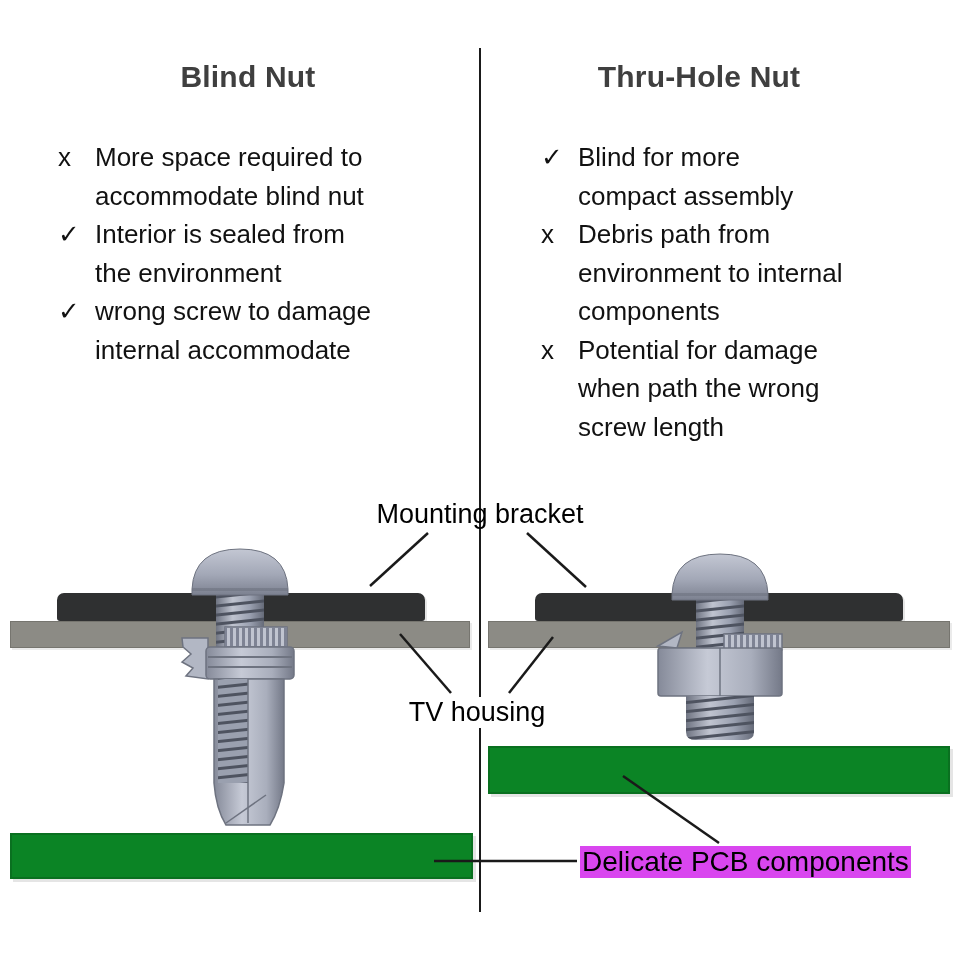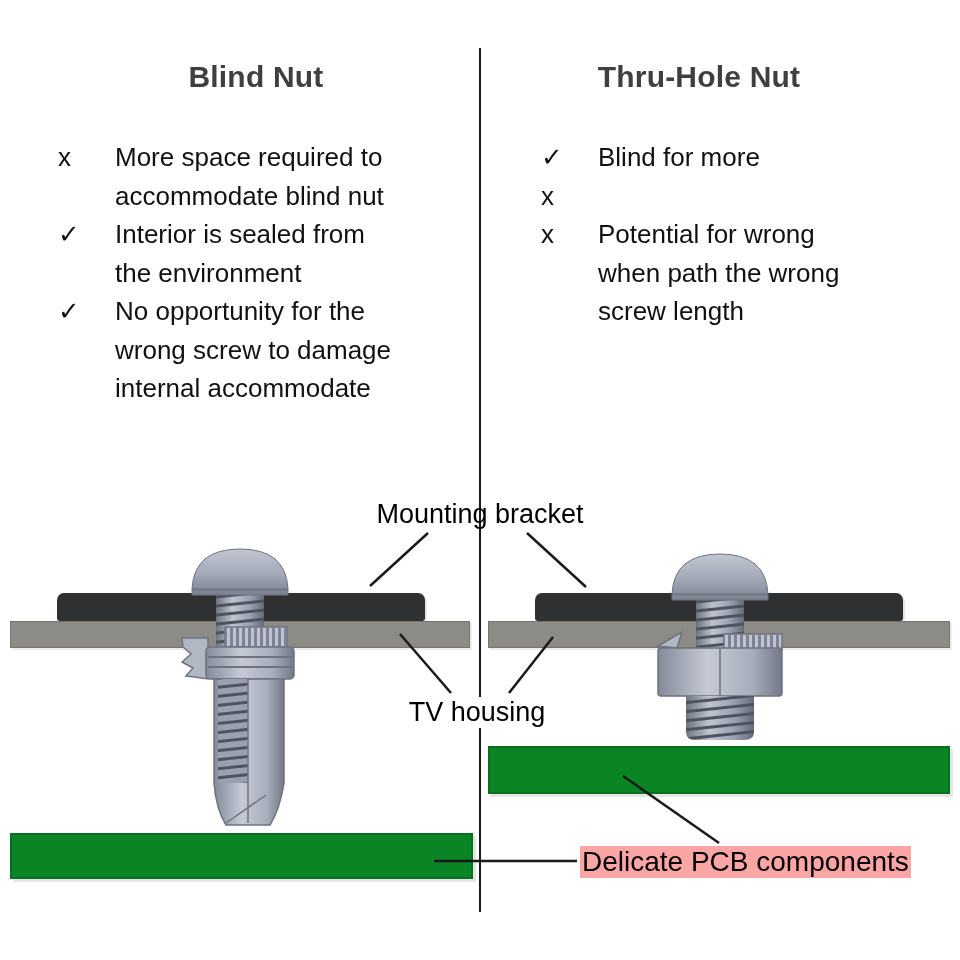--- a/index.html
+++ b/index.html
@@ -5,30 +5,30 @@
   html,body{margin:0;padding:0;background:#fff;}
   #canvas{
     position:relative;width:960px;height:960px;background:#fff;overflow:hidden;
     font-family:"Liberation Sans",sans-serif;color:var(--text,#111);
   }
   
   .col-title{
     position:absolute;top:60px;width:480px;text-align:center;
     font-size:30px;font-weight:bold;color:var(--heading,#3f3f3f);letter-spacing:.2px;
   }
-  #title-left{left:16px;}
+  #title-left{left:8px;}
   #title-right{left:459px;}
   
   .list{position:absolute;top:138px;}
   #list-left{left:58px;}
   #list-right{left:541px;}
   .item{display:flex;align-items:flex-start;}
   .marker{width:37px;flex:none;font-size:26px;line-height:38.5px;color:var(--text,#111);}
   .lines{font-size:26px;line-height:38.5px;color:var(--text,#111);}
-  .line{white-space:nowrap;margin-left:20px;}
+  .line{white-space:nowrap;}
   
   .bar{position:absolute;box-sizing:border-box;}
   .bracket{background:var(--bracket,#2f3031);border-radius:7px 7px 3px 3px;box-shadow:2px 2px 0 rgba(0,0,0,.10);}
   #bracket-left{left:57px;top:593px;width:368px;height:28px;}
   #bracket-right{left:535px;top:593px;width:368px;height:28px;}
   .housing{background:var(--housing,#8c8b85);border:1px solid #76756f;box-shadow:2px 2px 0 rgba(0,0,0,.08);}
   #housing-left{left:10px;top:621px;width:460px;height:27px;}
   #housing-right{left:488px;top:621px;width:462px;height:27px;}
   .pcb{background:var(--pcb,#0b8425);border:2px solid var(--pcb-border,#0a7020);box-shadow:3px 3px 0 rgba(0,0,0,.10);}
   #pcb-left{left:10px;top:833px;width:463px;height:46px;}
@@ -36,21 +36,21 @@
   
   .screw{position:absolute;}
   #screw-left{left:170px;top:543px;}
   #screw-right{left:650px;top:548px;}
   
   #overlay{position:absolute;left:0;top:0;width:960px;height:960px;pointer-events:none;}
   
   .callout{position:absolute;font-size:27px;color:#000;white-space:nowrap;}
   #label-bracket{left:480px;top:499px;transform:translateX(-50%);}
   #label-housing{left:477px;top:697px;transform:translateX(-50%);background:#fff;padding:0 6px;}
-  #label-pcb{left:580px;top:846px;font-size:28px;background:#fca5a5;padding:0 2px;}
+  #label-pcb{left:580px;top:846px;font-size:28px;background:#d946ef;padding:0 2px;}
 </style>
 </head>
 <body>
 
 <div id="canvas">
 
   <div class="col-title" id="title-left">Blind Nut</div>
   <div class="col-title" id="title-right">Thru-Hole Nut</div>
 
   <div class="list" id="list-left">
@@ -64,41 +64,46 @@
     <div class="item">
       <div class="marker">✓</div>
       <div class="lines">
         <div class="line">Interior is sealed from</div>
         <div class="line">the environment</div>
       </div>
     </div>
     <div class="item">
       <div class="marker">✓</div>
       <div class="lines">
-        <div class="line">No opportunity for the</div>
         <div class="line">wrong screw to damage</div>
         <div class="line">internal accommodate</div>
       </div>
     </div>
   </div>
 
   <div class="list" id="list-right">
     <div class="item">
       <div class="marker">✓</div>
       <div class="lines">
         <div class="line">Blind for more</div>
+        <div class="line">compact assembly</div>
       </div>
     </div>
     <div class="item">
       <div class="marker">x</div>
+      <div class="lines">
+        <div class="line">Debris path from</div>
+        <div class="line">environment to internal</div>
+        <div class="line">components</div>
+      </div>
     </div>
     <div class="item">
       <div class="marker">x</div>
       <div class="lines">
-        <div class="line">Potential for wrong</div>
+        <div class="line">Potential for damage</div>
         <div class="line">when path the wrong</div>
         <div class="line">screw length</div>
       </div>
     </div>
   </div>
 
   <div class="bar bracket" id="bracket-left"></div>
   <div class="bar bracket" id="bracket-right"></div>
   <div class="bar housing" id="housing-left"></div>
   <div class="bar housing" id="housing-right"></div>

